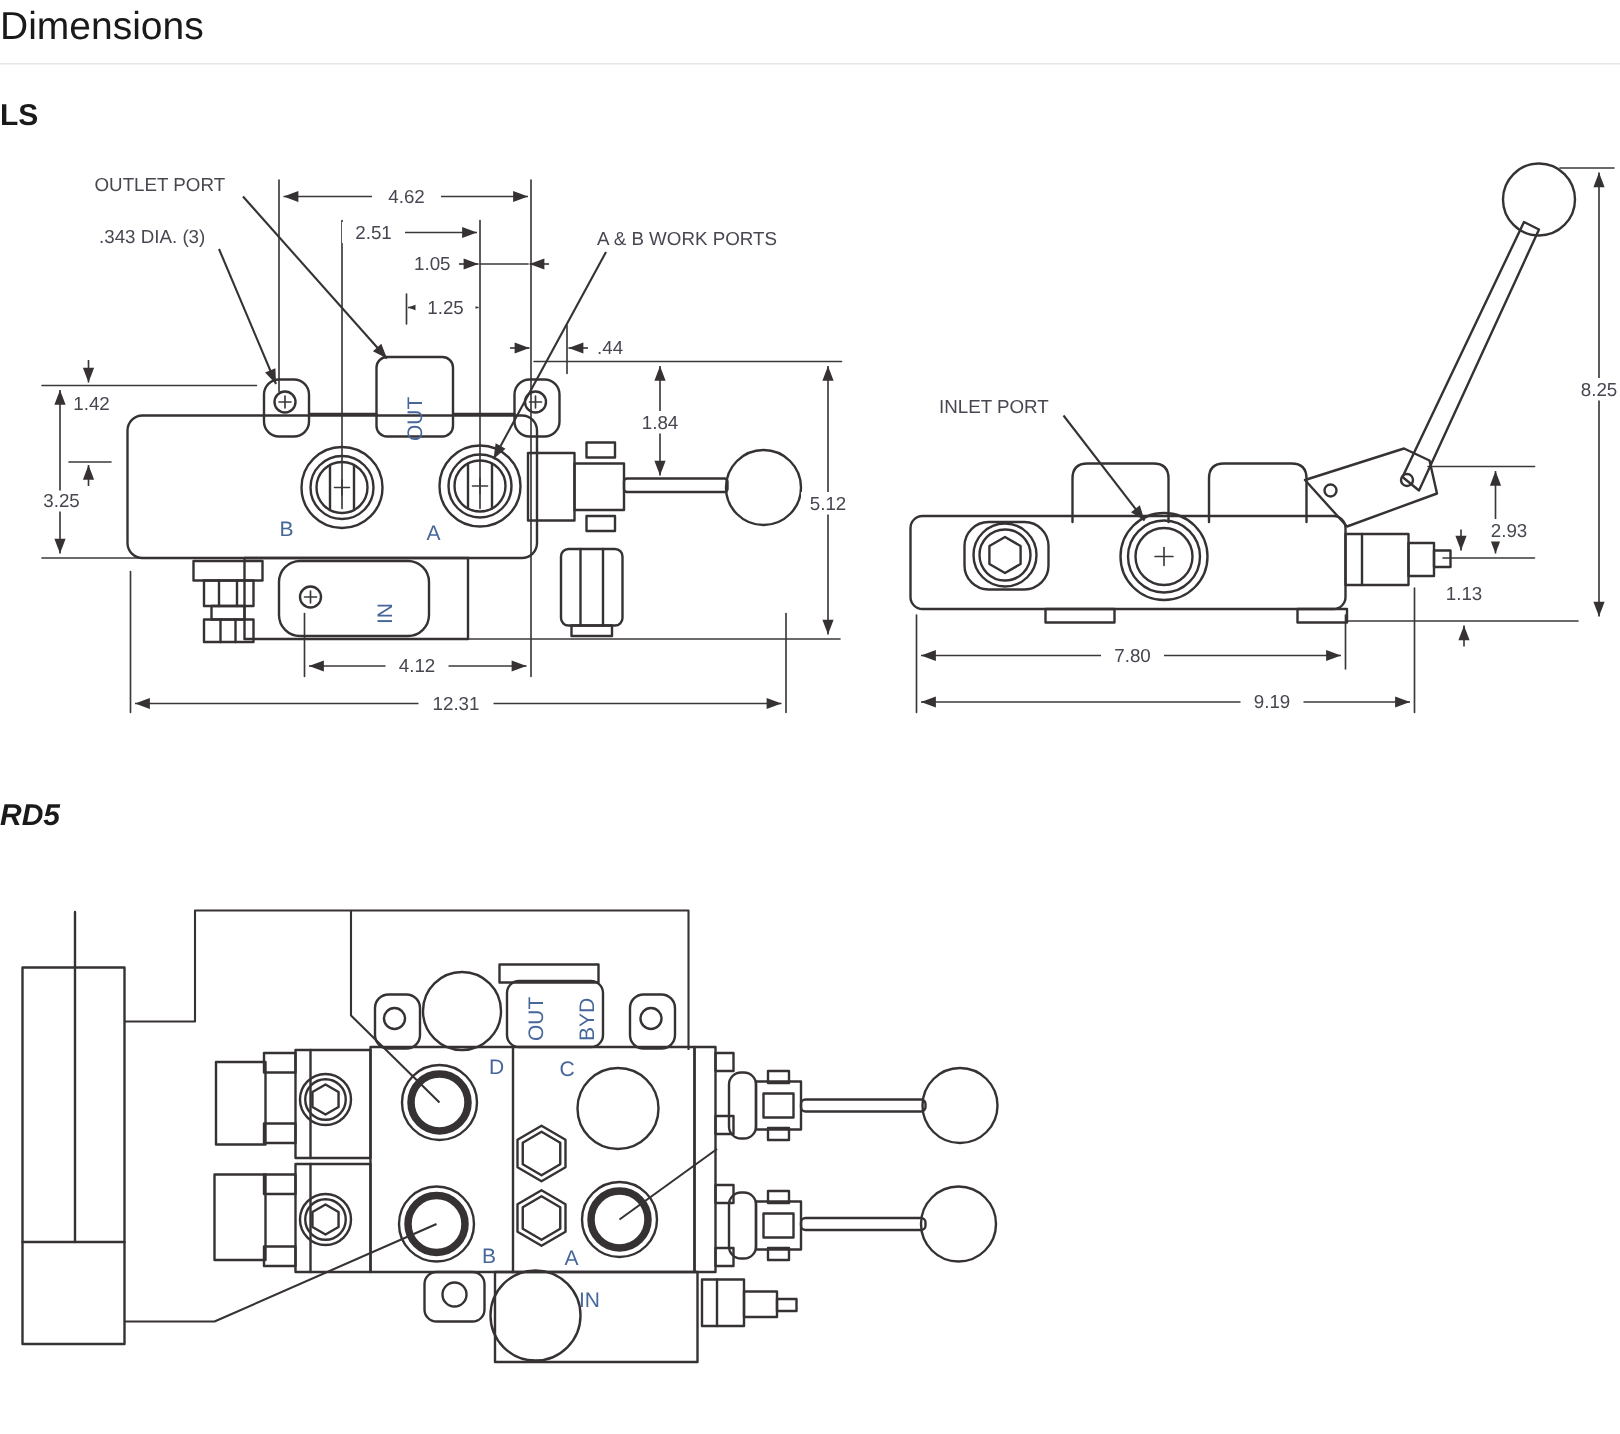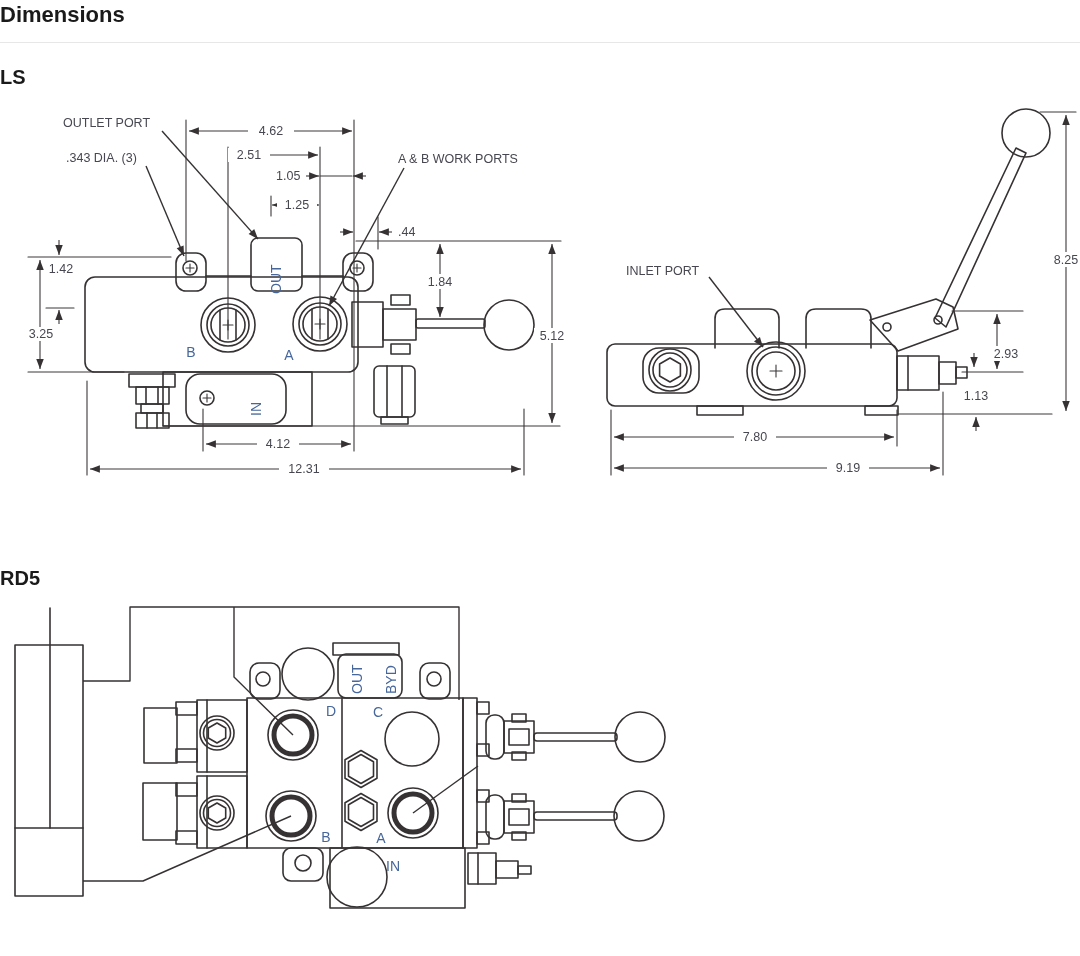--- a/index.html
+++ b/index.html
@@ -1,22 +1,22 @@
 <!DOCTYPE html>
 <html><head>
 <meta charset="utf-8">
 <style>
   html,body{margin:0;padding:0;background:#fff;}
   #stage{position:relative;width:1080px;height:956px;background:#fff;overflow:hidden;
          font-family:"Liberation Sans",sans-serif;}
-  .page-title{position:absolute;left:0;top:2px;font-size:22px;font-weight:700;color:#1a1a1a;margin:0;text-align:center;}
+  .page-title{position:absolute;left:0;top:2px;font-size:26px;font-weight:400;color:#1a1a1a;margin:0;text-align:center;}
   .rule{position:absolute;left:0;top:42px;width:1080px;height:1px;background:#e7e7e7;}
   .sec-head{position:absolute;left:0;font-size:20px;font-weight:700;color:#1a1a1a;margin:0;}
   #ls-head{top:66px;}
-  #rd5-head{top:567px;}
+  #rd5-head{top:533px;font-style:italic;}
   svg{position:absolute;left:0;}
   #ls-svg{top:100px;}
   #rd5-svg{top:588px;}
   .ln{stroke:#363233;stroke-width:1.6;fill:none;stroke-linejoin:round;stroke-linecap:round;}
   .thick{stroke:#363233;stroke-width:5;fill:none;}
   .ext{stroke:#3c383a;stroke-width:1.1;fill:none;stroke-linecap:round;}
   .dim{stroke:#3c383a;stroke-width:1.1;fill:none;}
   .ldr{stroke:#363233;stroke-width:1.4;fill:none;stroke-linejoin:round;}
   .lbl-bg{fill:#ffffff;stroke:none;}
   .dimt{font:12.5px "Liberation Sans",sans-serif;fill:#474751;stroke:none;}

